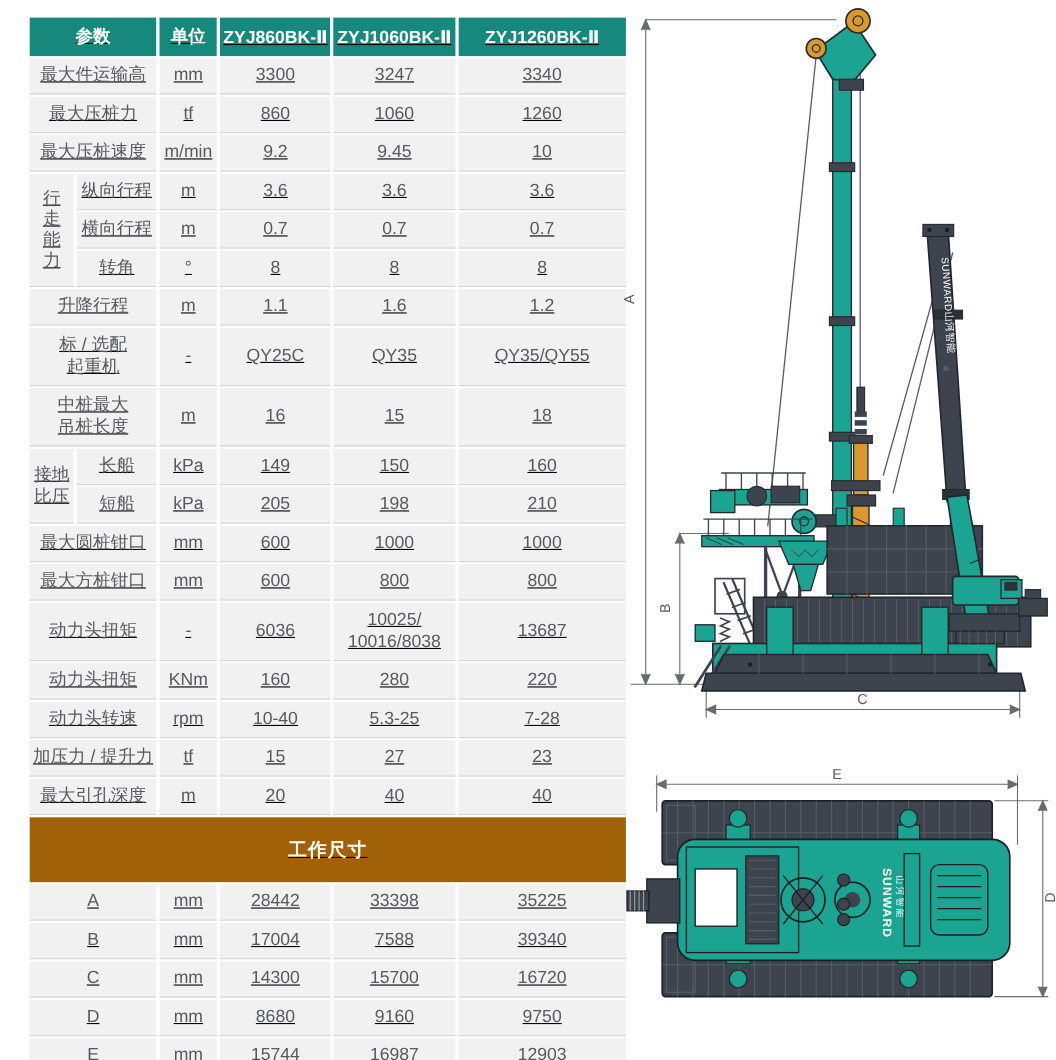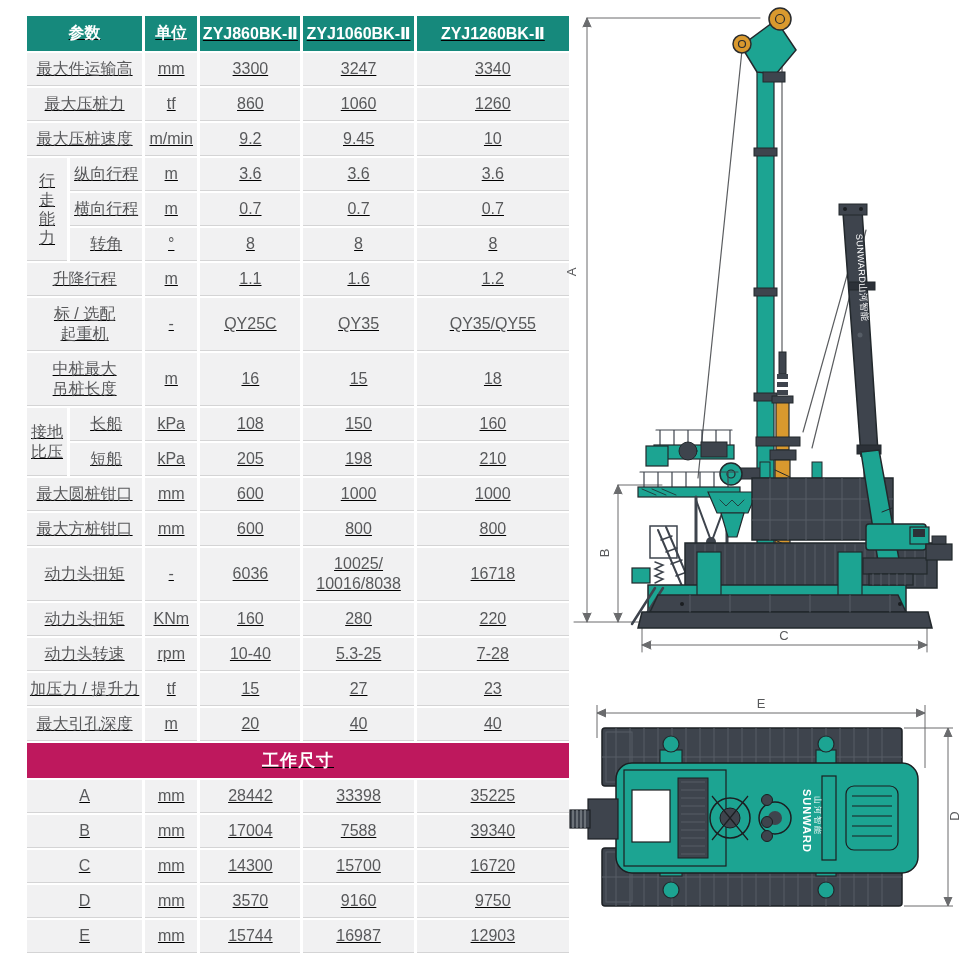--- a/index.html
+++ b/index.html
@@ -13,22 +13,22 @@
   table.spec th{
     background:#16897C;color:#ffffff;font-weight:bold;font-size:16px;
     padding:7px 1px;text-align:center;letter-spacing:0;
   }
   table.spec td{
     background:#F1F1F2;color:#58595B;font-size:16px;text-align:center;
     padding:6px 2px;border-bottom:1px solid #D4D4D5;white-space:pre-line;
     vertical-align:middle;line-height:1.25;
   }
   table.spec td.section{
-    background:#be185d;color:#ffffff;font-weight:bold;font-size:17px;
-    padding:7px 2px;border-bottom:none;letter-spacing:1px;white-space:normal;
+    background:#a16207;color:#ffffff;font-weight:bold;font-size:17px;
+    padding:19px 2px;border-bottom:none;letter-spacing:1px;white-space:normal;
   }
   table.spec td.group-cell{line-height:1.2;}
   svg text{font-family:"Liberation Sans","DejaVu Sans",sans-serif;}
   .drawing{position:absolute;left:560px;top:0;width:400px;height:964px;}
 </style>
 </head>
 <body>
 
 <div class="spec-wrap">
   <table class="spec">
@@ -117,21 +117,21 @@
           <td>m</td>
           <td>16</td>
           <td>15</td>
           <td>18</td>
         </tr>
         <tr>
           <td class="group-cell" rowspan="2">接地
 比压</td>
           <td>长船</td>
           <td>kPa</td>
-          <td>108</td>
+          <td>149</td>
           <td>150</td>
           <td>160</td>
         </tr>
         <tr>
           <td>短船</td>
           <td>kPa</td>
           <td>205</td>
           <td>198</td>
           <td>210</td>
         </tr>
@@ -148,21 +148,21 @@
           <td>600</td>
           <td>800</td>
           <td>800</td>
         </tr>
         <tr>
           <td colspan="2">动力头扭矩</td>
           <td>-</td>
           <td>6036</td>
           <td>10025/
 10016/8038</td>
-          <td>16718</td>
+          <td>13687</td>
         </tr>
         <tr>
           <td colspan="2">动力头扭矩</td>
           <td>KNm</td>
           <td>160</td>
           <td>280</td>
           <td>220</td>
         </tr>
         <tr>
           <td colspan="2">动力头转速</td>
@@ -209,21 +209,21 @@
         <tr>
           <td colspan="2">C</td>
           <td>mm</td>
           <td>14300</td>
           <td>15700</td>
           <td>16720</td>
         </tr>
         <tr>
           <td colspan="2">D</td>
           <td>mm</td>
-          <td>3570</td>
+          <td>8680</td>
           <td>9160</td>
           <td>9750</td>
         </tr>
         <tr>
           <td colspan="2">E</td>
           <td>mm</td>
           <td>15744</td>
           <td>16987</td>
           <td>12903</td>
         </tr>

